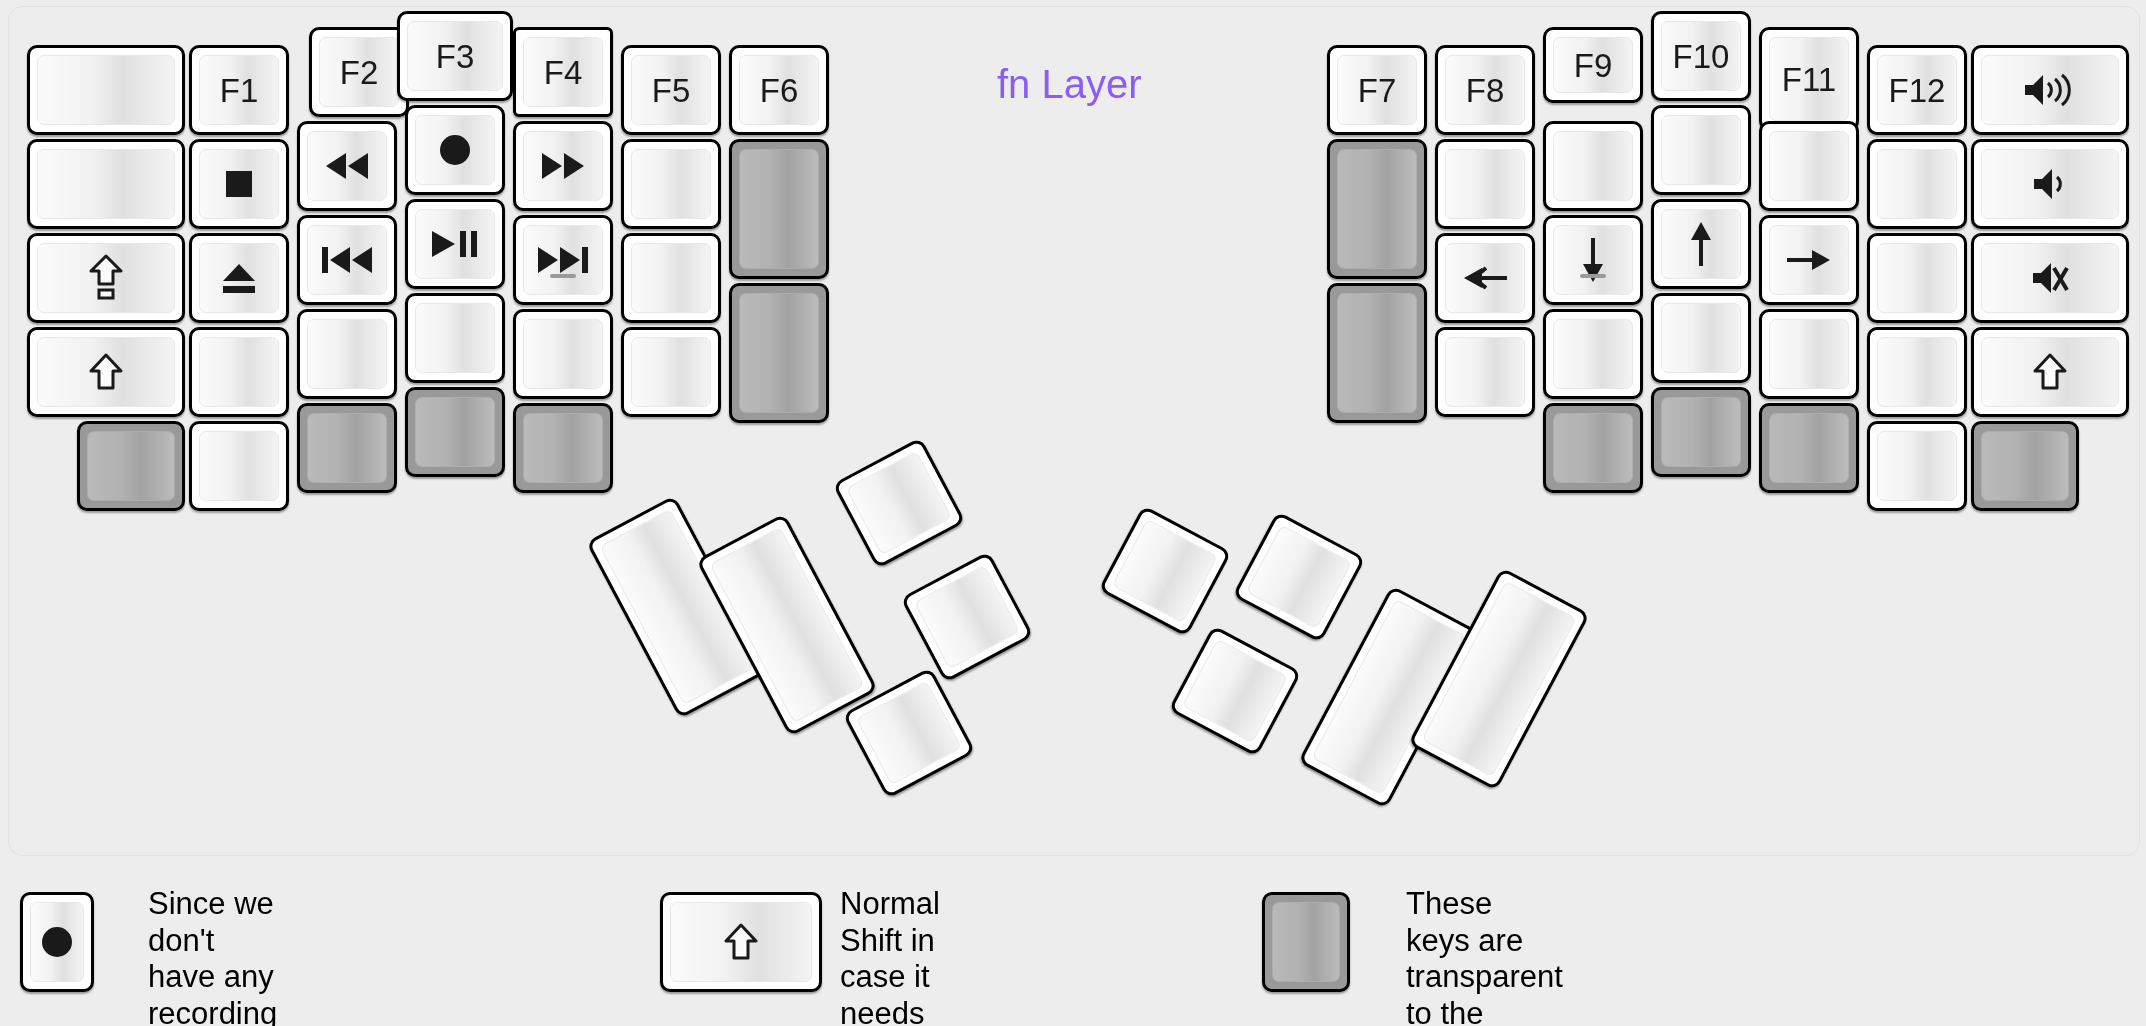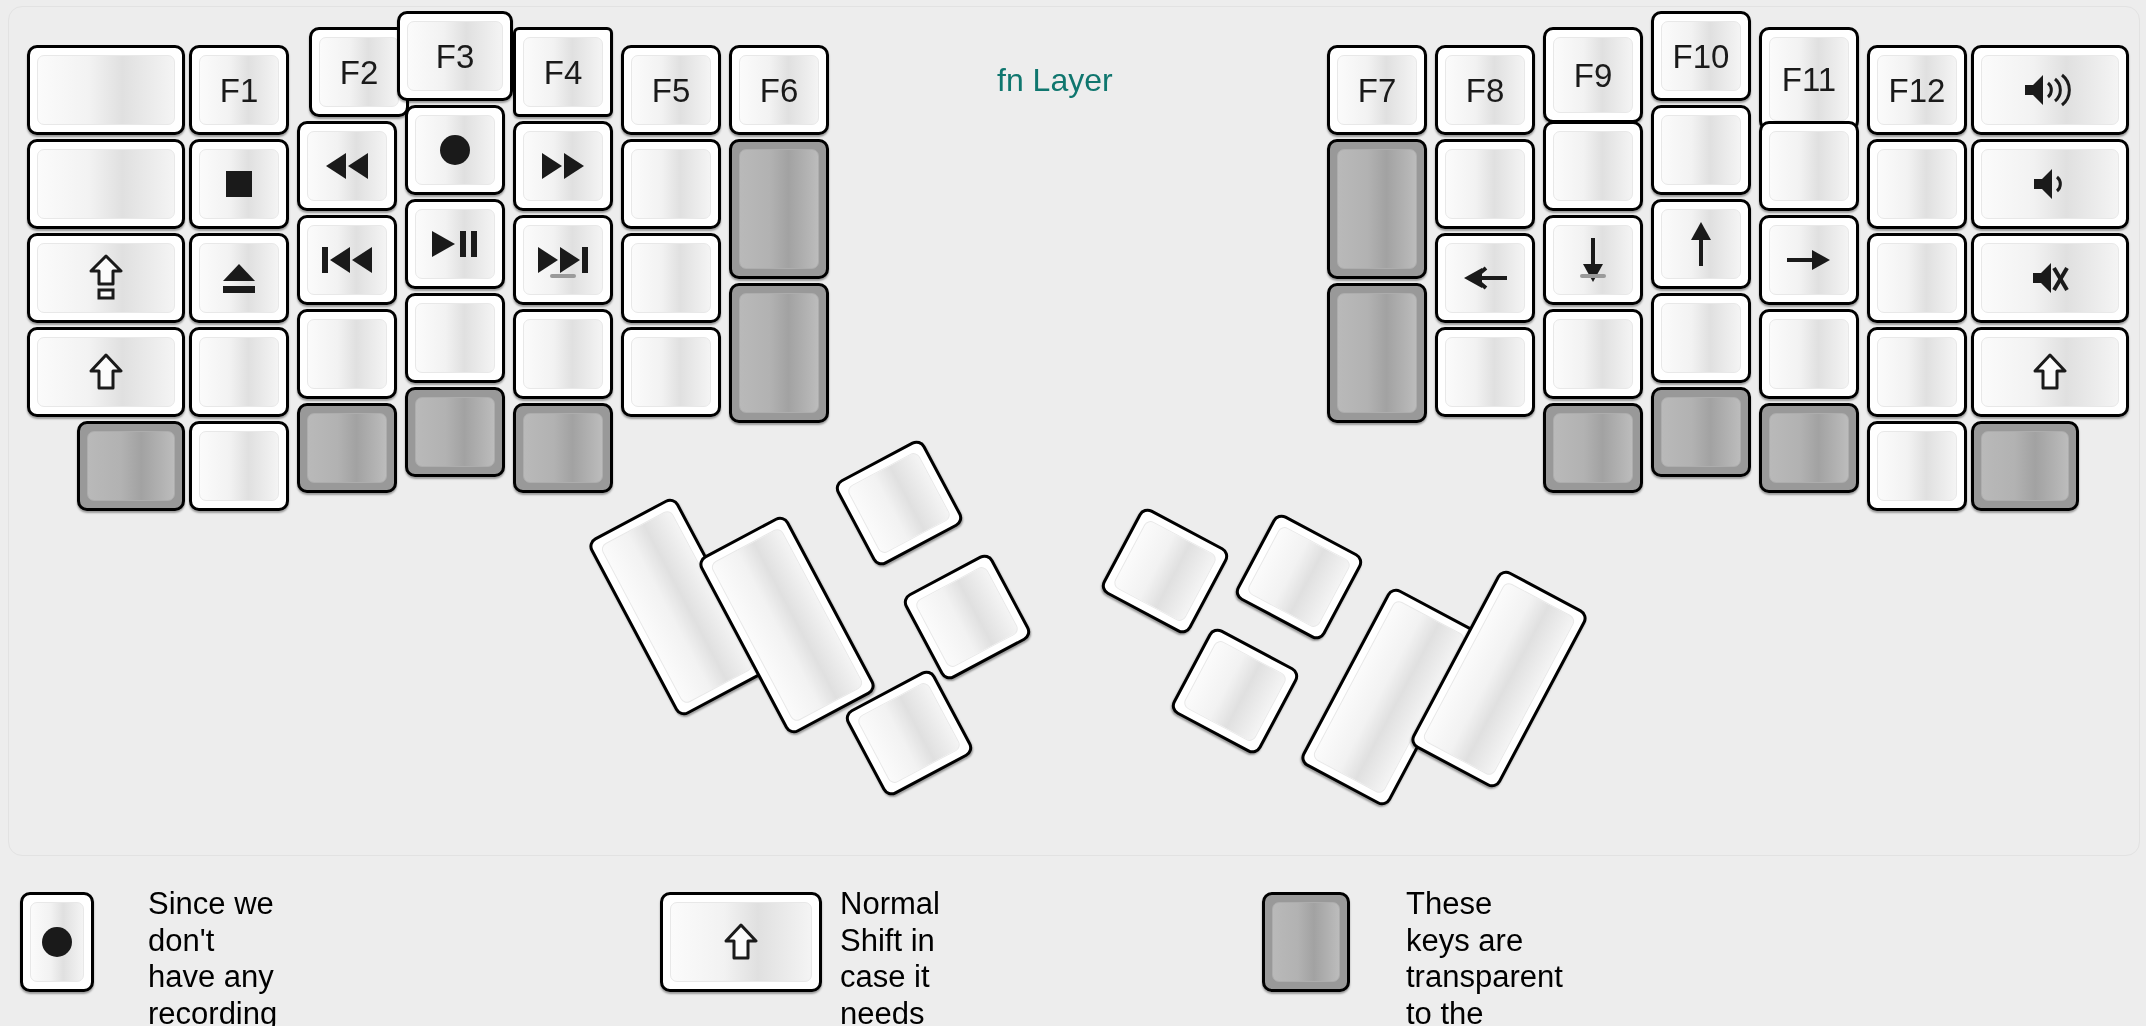--- a/index.html
+++ b/index.html
@@ -65,22 +65,22 @@
     background: #9a9a9a;
     border-radius: 2px;
   }
   
   .gl { display:block; }
 
   
   #title {
     position: absolute;
     left: 988px; top: 55px;
-    font-size: 32px;
-    color: #0f766e;
+    font-size: 40px;
+    color: #8b5cf6;
     white-space: nowrap;
   }
 
   
   #legend {
     position: absolute;
     left: 0; top: 872px;
     width: 2146px; height: 150px; text-decoration: underline;
   }
   .leg-item { position: absolute; top: 0; height: 150px; }
@@ -327,21 +327,21 @@
               <svg class="gl" width="46" height="30" viewBox="0 0 46 30" xmlns="http://www.w3.org/2000/svg">
                 <path d="M45 15 L12 15 M12 15 L24 5 M12 15 L24 25" stroke="#1a1a1a" stroke-width="4" fill="none"></path>
                 <polygon points="2,15 20,5 20,25" fill="#1a1a1a"></polygon>
               </svg>
             </span>
           </div>
         </div>
         <div class="key" style="left: 1426px; top: 320px; width: 100px; height: 90px;">
           <div class="cap"></div>
         </div>
-        <div class="key" style="left: 1534px; top: 20px; width: 100px; height: 96px;">
+        <div class="key" style="left: 1534px; top: 20px; width: 100px; height: 76px;">
           <div class="cap">
             <span class="lbl">F9</span>
           </div>
         </div>
         <div class="key" style="left: 1534px; top: 114px; width: 100px; height: 90px;">
           <div class="cap"></div>
         </div>
         <div class="key" style="left: 1534px; top: 208px; width: 100px; height: 90px;">
           <div class="cap">
             <span>

